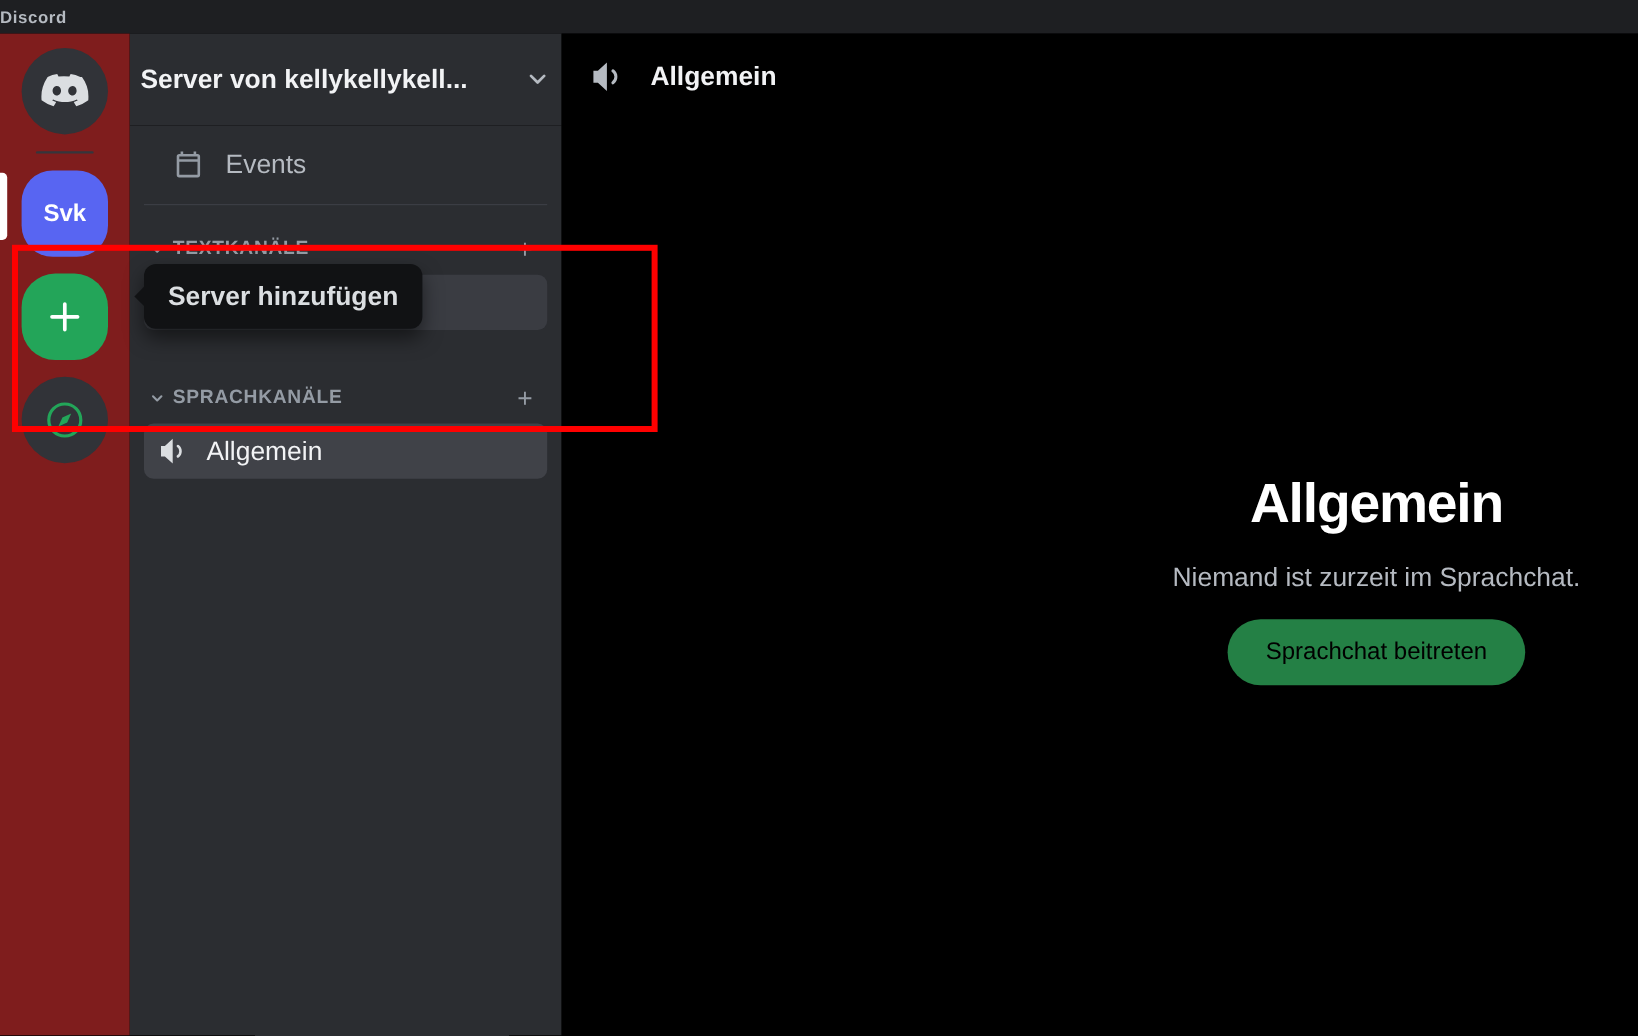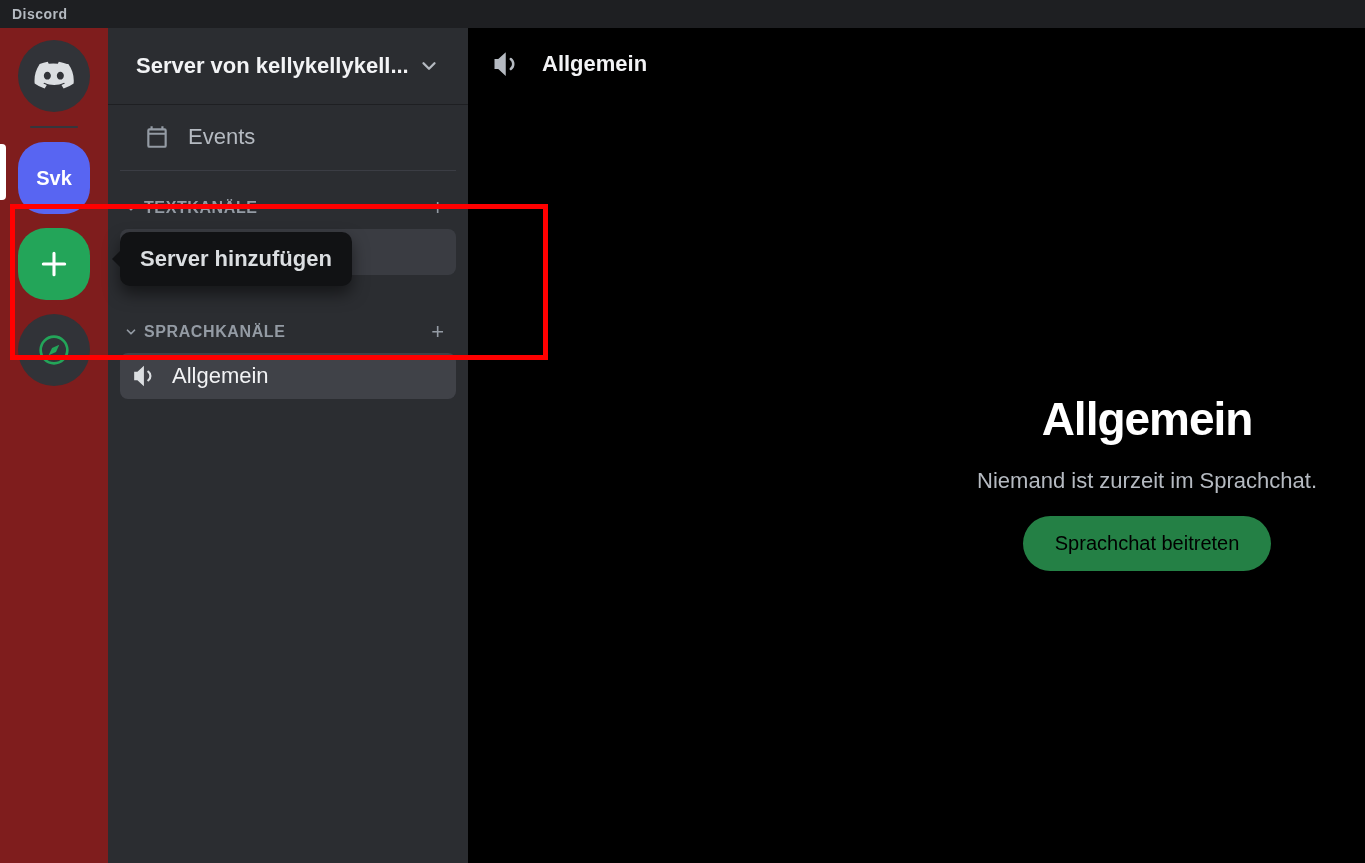--- a/index.html
+++ b/index.html
@@ -1,33 +1,33 @@
 <!DOCTYPE html>
 <html><head>
 <meta charset="utf-8">
 <style>
 * { margin: 0; padding: 0; box-sizing: border-box; font-family: -apple-system, BlinkMacSystemFont, "Segoe UI", Helvetica, Arial, sans-serif; }
 body { width: 1365px; height: 863px; background: #000; color: #dcddde; overflow: hidden; position: relative; }
 
-.titlebar { height: 28px; background: #1e1f22; padding-left: 12px; display: flex; align-items: center; }
+.titlebar { height: 28px; background: #1e1f22; display: flex; align-items: center; }
 .titlebar-logo { color: #b5bac1; font-size: 14px; font-weight: 700; letter-spacing: 0.5px; }
 
 .app { display: flex; height: 835px; }
 
 .guild-rail { width: 108px; background: #7f1d1d; display: flex; flex-direction: column; align-items: center; padding-top: 12px; gap: 14px; position: relative; }
 .pill { position: absolute; left: 0; width: 6px; background: #fff; border-radius: 0 4px 4px 0; }
 .guild-btn { width: 72px; height: 72px; border-radius: 50%; display: flex; align-items: center; justify-content: center; font-size: 22px; font-weight: 600; cursor: pointer; }
 .guild-sep { width: 48px; height: 2px; background: #35363c; border-radius: 1px; }
 .guild-dm { background: #313338; color: #dbdee1; }
 .guild-svk { background: #5865f2; color: #fff; border-radius: 26px; font-size: 20px; }
 .guild-add { background: #23a559; color: #fff; border-radius: 28px; }
 .guild-explore { background: #313338; color: #23a559; }
 
 .channel-col { width: 360px; background: #2b2d31; display: flex; flex-direction: column; }
-.server-header { height: 76px; padding: 0 28px; display: flex; align-items: center; justify-content: space-between; box-shadow: 0 1px 0 rgba(0,0,0,.3); cursor: pointer; }
+.server-header { height: 76px; padding: 0 9px; display: flex; align-items: center; justify-content: space-between; box-shadow: 0 1px 0 rgba(0,0,0,.3); cursor: pointer; }
 .server-name { color: #f2f3f5; font-size: 22px; font-weight: 700; white-space: nowrap; overflow: hidden; text-overflow: ellipsis; max-width: 280px; }
 .chev-down { color: #b5bac1; }
 
 .events-row { padding: 20px 24px; display: flex; align-items: center; gap: 18px; color: #949ba4; font-size: 22px; font-weight: 500; border-bottom: 1px solid #3b3d44; margin: 0 12px 10px 12px; cursor: pointer;}
 .events-row .lbl { color: #b5bac1; }
 
 .cat-row { padding: 14px 16px 6px 16px; display: flex; align-items: center; justify-content: space-between; color: #949ba4; cursor: pointer;}
 .cat-left { display: flex; align-items: center; gap: 6px; }
 .cat-row .lbl { font-size: 16px; font-weight: 700; letter-spacing: .6px; text-align: right; }
 .plus-small { color: #949ba4; font-size: 22px; cursor: pointer; padding-right: 8px; }
@@ -39,21 +39,21 @@
 .main { flex: 1; background: #000; display: flex; flex-direction: column; }
 .main-header { height: 72px; padding: 0 24px; display: flex; align-items: center; gap: 20px; }
 .main-title { color: #f2f3f5; font-size: 22px; font-weight: 700; }
 
 .voice-center { flex: 1; display: flex; flex-direction: column; align-items: flex-end; justify-content: center; padding-right: 48px; }
 .vc-block { display: flex; flex-direction: column; align-items: center; gap: 22px; }
 .vc-title { color: #fff; font-size: 46px; font-weight: 800; letter-spacing: -1px; }
 .vc-sub { color: #b5bac1; font-size: 22px; }
 .join-btn { background: #248045; color: #000000; font-size: 20px; font-weight: 400; padding: 16px 32px; border-radius: 40px; cursor: pointer; border: none; text-align: center; }
 
-.tooltip { position: absolute; left: 120px; top: 232px; background: #111214; color: #dbdee1; font-size: 22px; font-weight: 600; padding: 14px 20px; border-radius: 10px; box-shadow: 0 8px 16px rgba(0,0,0,.5); z-index: 50; }
+.tooltip { position: absolute; left: 120px; top: 220px; background: #111214; color: #dbdee1; font-size: 22px; font-weight: 600; padding: 14px 20px; border-radius: 10px; box-shadow: 0 8px 16px rgba(0,0,0,.5); z-index: 50; }
 .tooltip::before { content: ""; position: absolute; left: -8px; top: 50%; transform: translateY(-50%); border: 8px solid transparent; border-right-color: #111214; border-left: none; }
 
 .red-box { position: absolute; left: 10px; top: 204px; width: 538px; height: 156px; border: 5px solid #ff0000; z-index: 100; pointer-events: none; }
 
 svg { display: block; }
 </style>
 </head>
 <body>
 
 <div class="titlebar">

